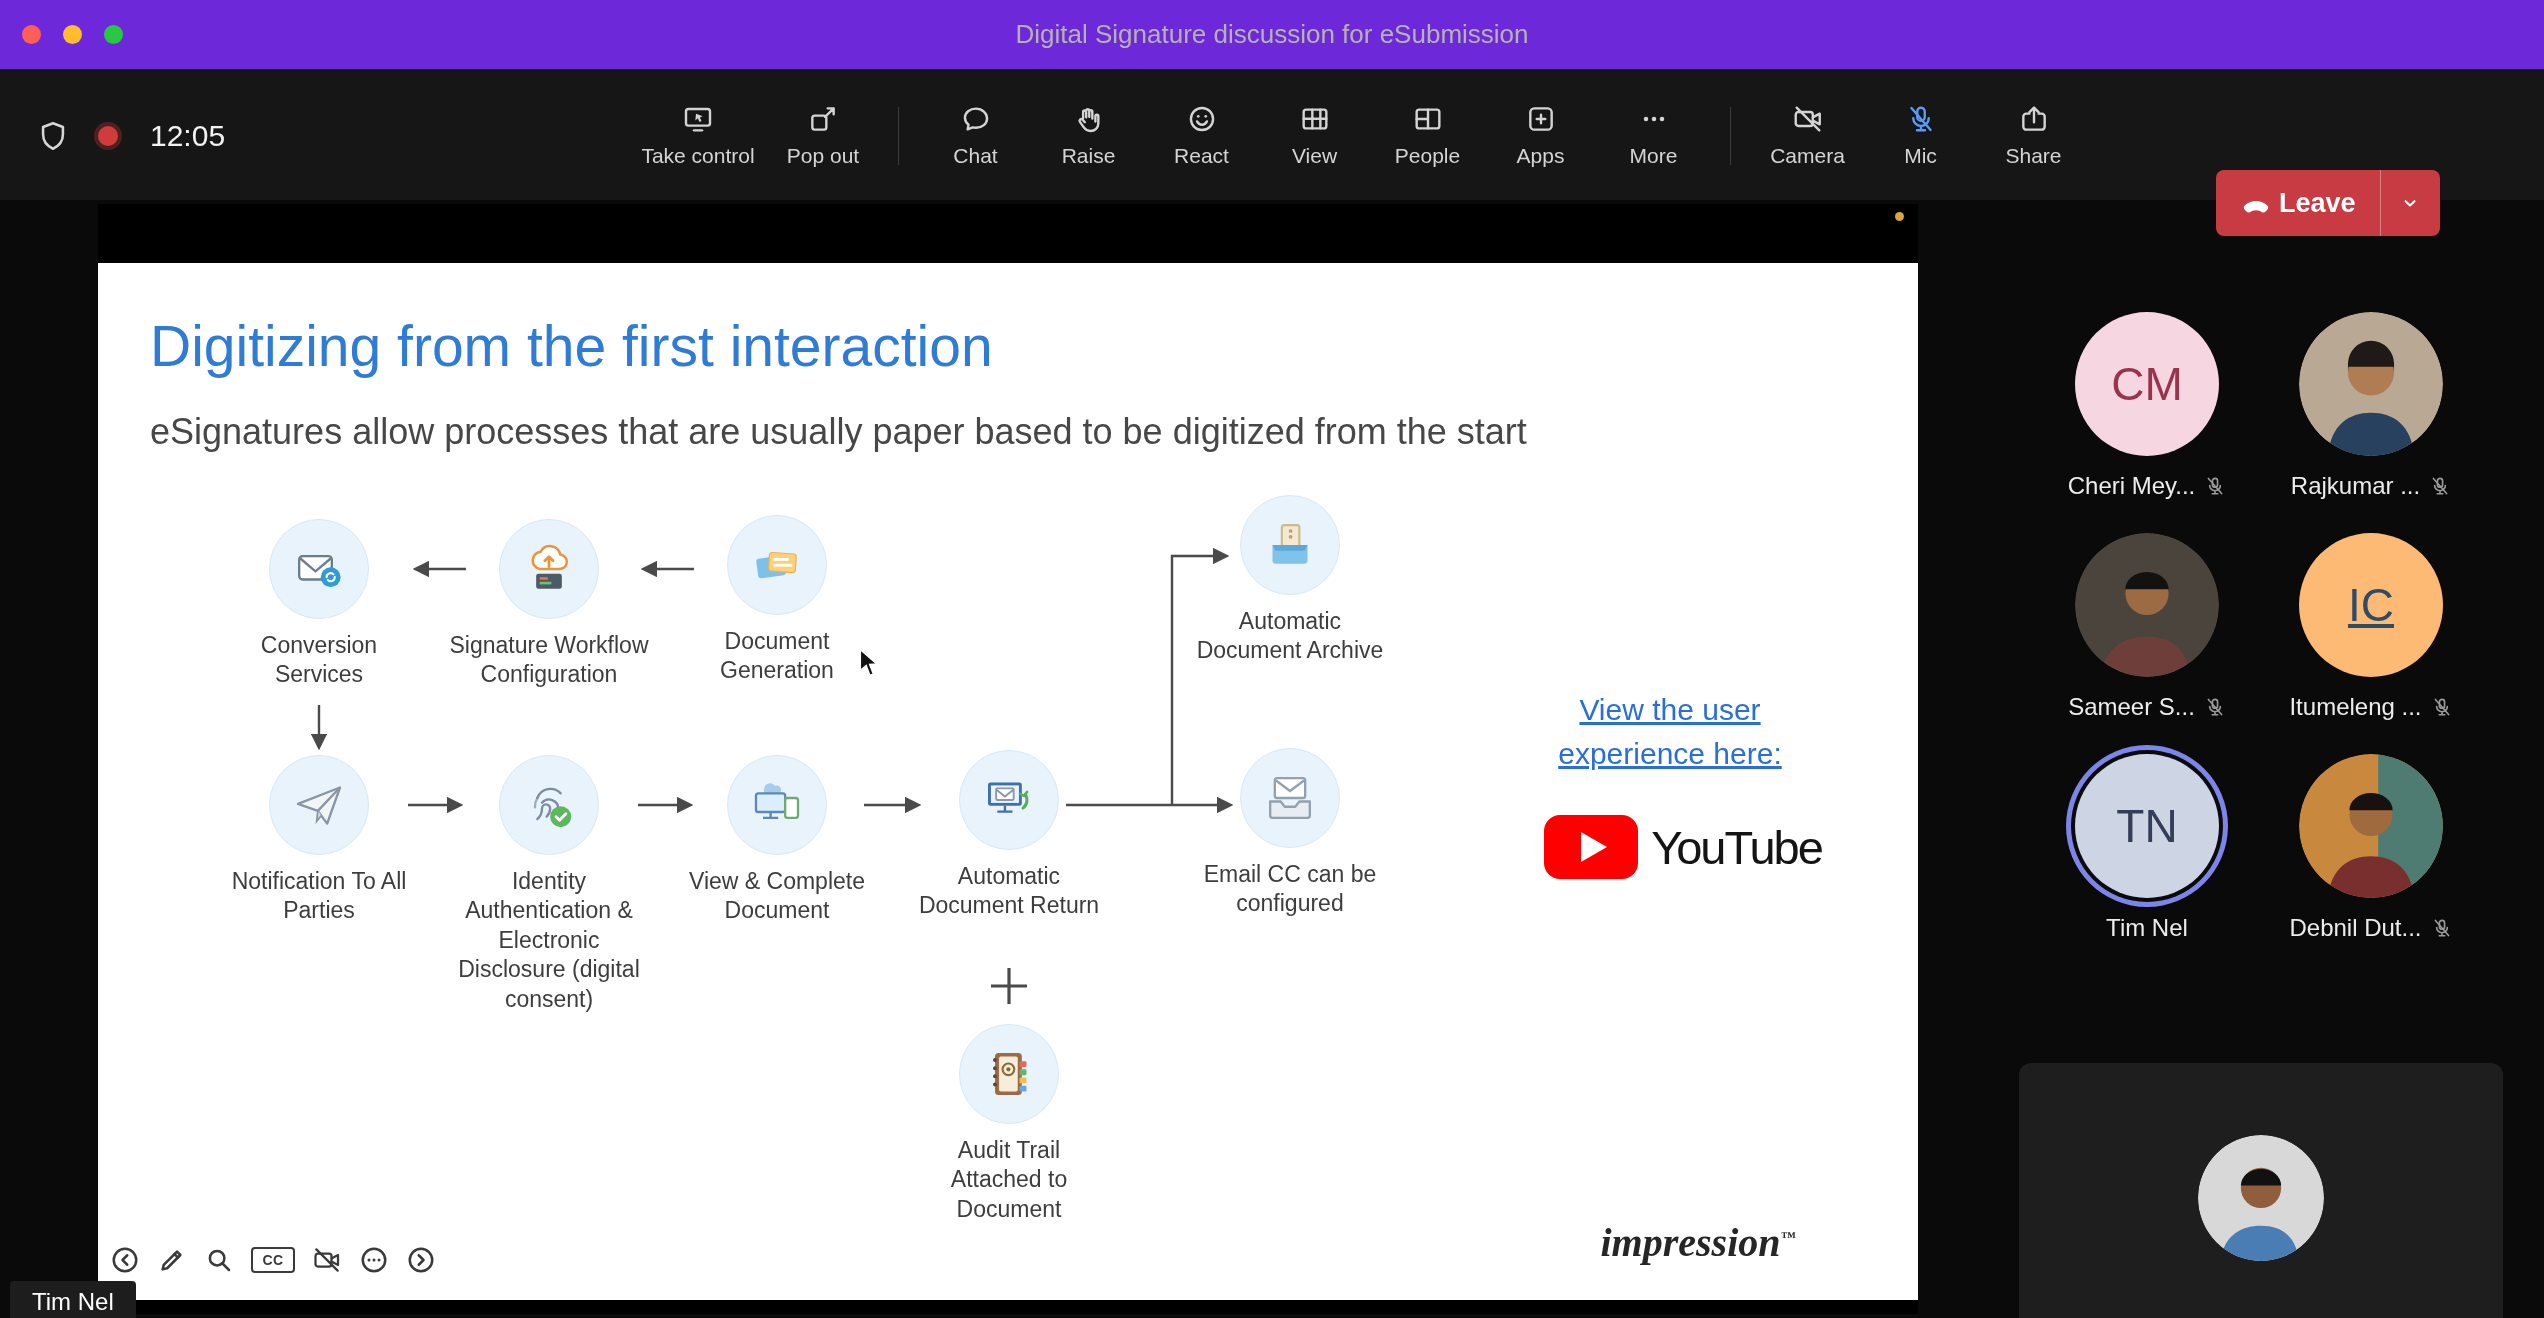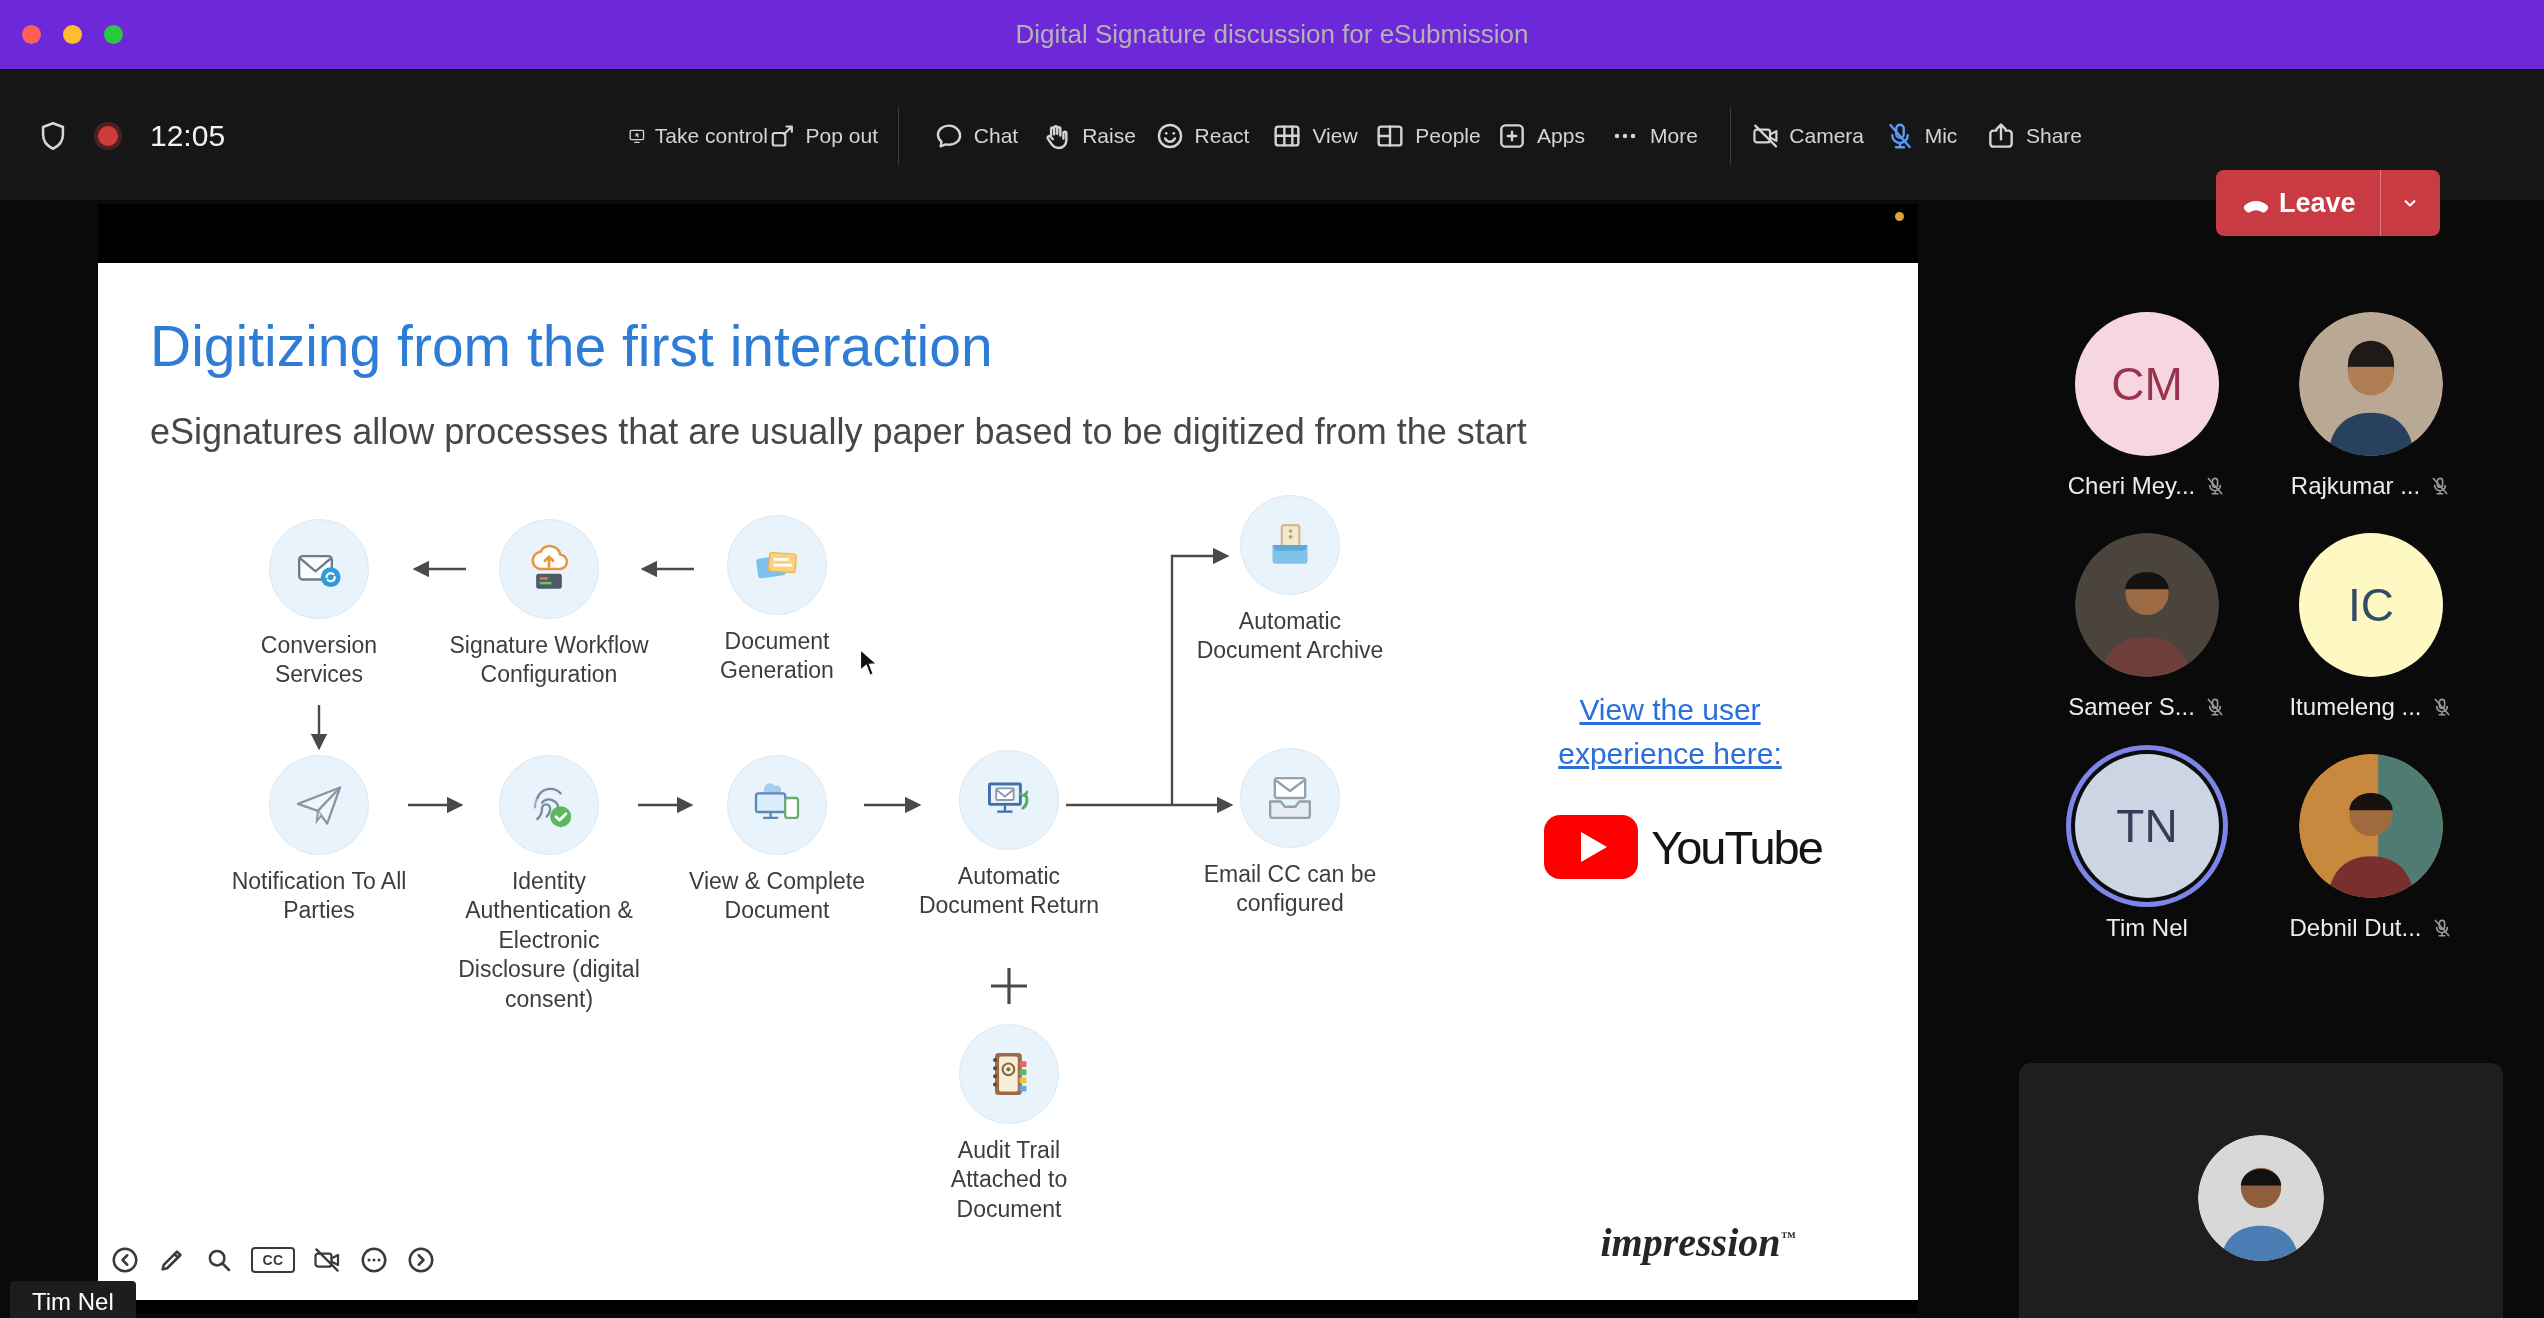--- a/index.html
+++ b/index.html
@@ -17,21 +17,21 @@
 
   
   .toolbar { position:absolute; left:0; top:69px; width:2544px; height:131px; background:#161616;
     border-top:1px solid #000; }
   .tb-left { position:absolute; left:36px; top:0; height:131px; display:flex; align-items:center; gap:28px; }
   .shield { color:#d6d6d6; width:34px; height:34px; }
   .rec-dot { width:20px; height:20px; border-radius:50%; background:var(--record-red,#d03c3c);
     box-shadow:0 0 0 4px rgba(208,60,60,.3); }
   .timer { color:#f2f2f2; font-size:30px; margin-left:4px; }
   .tb-center { position:absolute; left:628px; top:0; height:131px; display:flex; align-items:center; }
-  .tb-btn { display:flex; flex-direction:row; align-items:center; justify-content:center; gap:9px;
+  .tb-btn { display:flex; flex-direction:column; align-items:center; justify-content:center; gap:9px;
     height:131px; color:#d4d4d4; cursor:default; }
   .tb-btn svg { width:32px; height:32px; }
   .tb-btn .lab { font-size:21px; white-space:nowrap; }
   .w-tc{width:140px;} .w-po{width:110px;} .w-std{width:113px;}
   .tb-div { width:1px; height:58px; background:#3c3c3c; margin:0 20px; }
   .ic { fill:none; stroke:currentColor; stroke-width:1.8; stroke-linecap:round; stroke-linejoin:round; }
   .mic-blue { color:var(--mic-blue,#5b9bf8); }
   .leave { position:absolute; left:2216px; top:100px; height:66px; display:flex;
     background:var(--accent-red,#c93b43); border-radius:8px; color:#fff; }
   .leave-main { display:flex; align-items:center; gap:7px; padding:0 24px; }
@@ -87,21 +87,21 @@
 
   
   .p-tile { position:absolute; width:210px; display:flex; flex-direction:column; align-items:center; }
   .t1{left:2042px;top:312px;} .t2{left:2266px;top:312px;}
   .t3{left:2042px;top:533px;} .t4{left:2266px;top:533px;}
   .t5{left:2042px;top:754px;} .t6{left:2266px;top:754px;}
   .avatar { width:144px; height:144px; border-radius:50%; display:flex; align-items:center; justify-content:center;
     font-size:46px; overflow:hidden; }
   .avatar svg { width:144px; height:144px; display:block; }
   .av-cm { background:#f6d7e1; color:#99344f; }
-  .av-ic { background:#fef9c3; color:#2f4b66; }
+  .av-ic { background:#fdba74; color:#2f4b66;text-decoration:underline; }
   .av-tn { background:#cdd5e4; color:#333f58; }
   .speaking { box-shadow:0 0 0 4px #0b0b0b, 0 0 0 9px #7d85e8; }
   .p-name { display:flex; align-items:center; gap:9px; margin-top:16px; font-size:24px; color:#ececec; white-space:nowrap; }
   .p-mic { width:22px; height:22px; color:#9a9a9a; flex:none; }
 
   
   .self-tile { position:absolute; left:2019px; top:1063px; width:484px; height:255px;
     background:#1e1e1e; border-radius:12px 12px 0 0; display:flex; align-items:flex-start; justify-content:center; }
   .self-avatar { margin-top:72px; width:126px; height:126px; border-radius:50%; overflow:hidden; }
   .self-avatar svg { width:126px; height:126px; display:block; }

